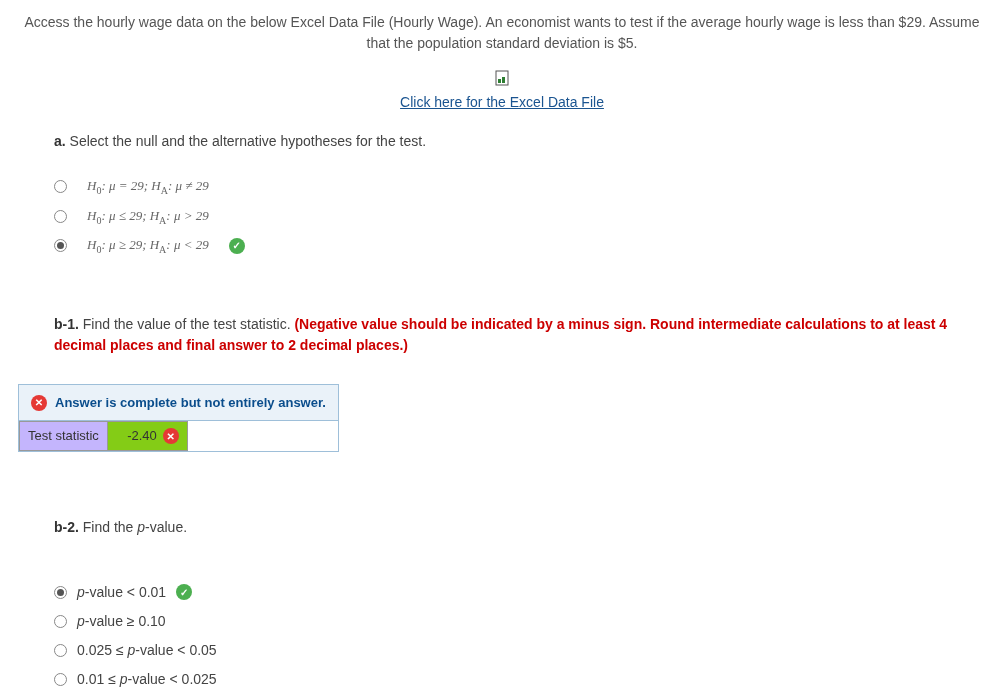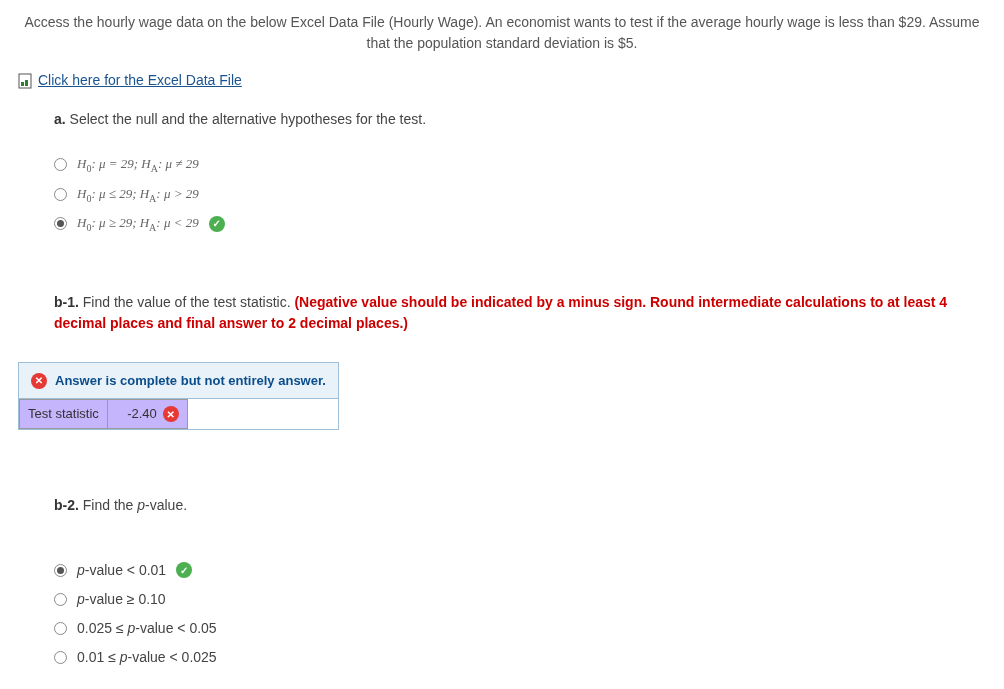--- a/index.html
+++ b/index.html
@@ -5,29 +5,29 @@
     * { box-sizing: border-box; margin: 0; padding: 0; }
     body {
       font-family: Arial, Helvetica, sans-serif;
       font-size: 14px;
       color: #333;
       padding: 12px 18px;
       line-height: 1.5;
       background: #fff;
     }
     .intro-text { color: #555; margin-bottom: 16px; text-align: center; }
-    .file-link-row { margin-bottom: 18px; display: flex; align-items: center; gap: 6px; }
+    .file-link-row { margin-bottom: 18px; display: flex; align-items: center; gap: 6px; flex-direction: column; }
     .file-icon { width: 14px; height: 16px; display: inline-block; }
     .file-link { color: #1a5490; text-decoration: underline; cursor: pointer; }
     .question-prompt { color: #444; margin-bottom: 24px; margin-left: 36px; }
     .bold-prefix { font-weight: bold; color: #333; }
     .red-bold { color: #c00; font-weight: bold; }
     .pvalue-italic { font-style: italic; }
     .radio-group { margin-left: 36px; margin-bottom: 12px; }
-    .radio-row { display: flex; align-items: center; gap: 10px; margin-bottom: 8px; font-size: 13px; color: #555; }
+    .radio-row { display: flex; align-items: center; gap: 20px; margin-bottom: 8px; font-size: 13px; color: #555; }
     .radio-btn {
       width: 13px; height: 13px; border-radius: 50%;
       border: 1px solid #888; background: #fff; display: inline-block; position: relative;
     }
     .radio-btn.selected::after {
       content: ""; position: absolute; top: 2px; left: 2px;
       width: 7px; height: 7px; border-radius: 50%; background: #555;
     }
     .hypo-text { font-style: italic; font-family: 'Times New Roman', serif; font-size: 13px; color: #666; }
     .hypo-text sub { font-size: 10px; font-style: normal; }
@@ -50,21 +50,21 @@
       background: #eaf2f9; padding: 8px 12px; font-weight: bold;
       color: #0a4d8c; font-size: 13px; display: flex; align-items: center; gap: 8px;
       border-bottom: 1px solid #9ebfd9;
     }
     .answer-table { border-collapse: collapse; }
     .answer-table td {
       border: 1px solid #999; padding: 4px 8px; font-size: 13px;
       background: #c4b5fd; color: #333;
     }
     .answer-table td.value-cell {
-      background: #c4b5fd; text-align: right; min-width: 80px;
+      background: #84cc16; text-align: right; min-width: 80px;
     }
     .value-wrap { display: inline-flex; align-items: center; gap: 6px; }
     .pvalue-group { margin-left: 36px; }
     .pvalue-row { display: flex; align-items: center; gap: 10px; margin-bottom: 8px; font-size: 14px; color: #444; }
   </style>
 </head>
 <body>
 
 
 

